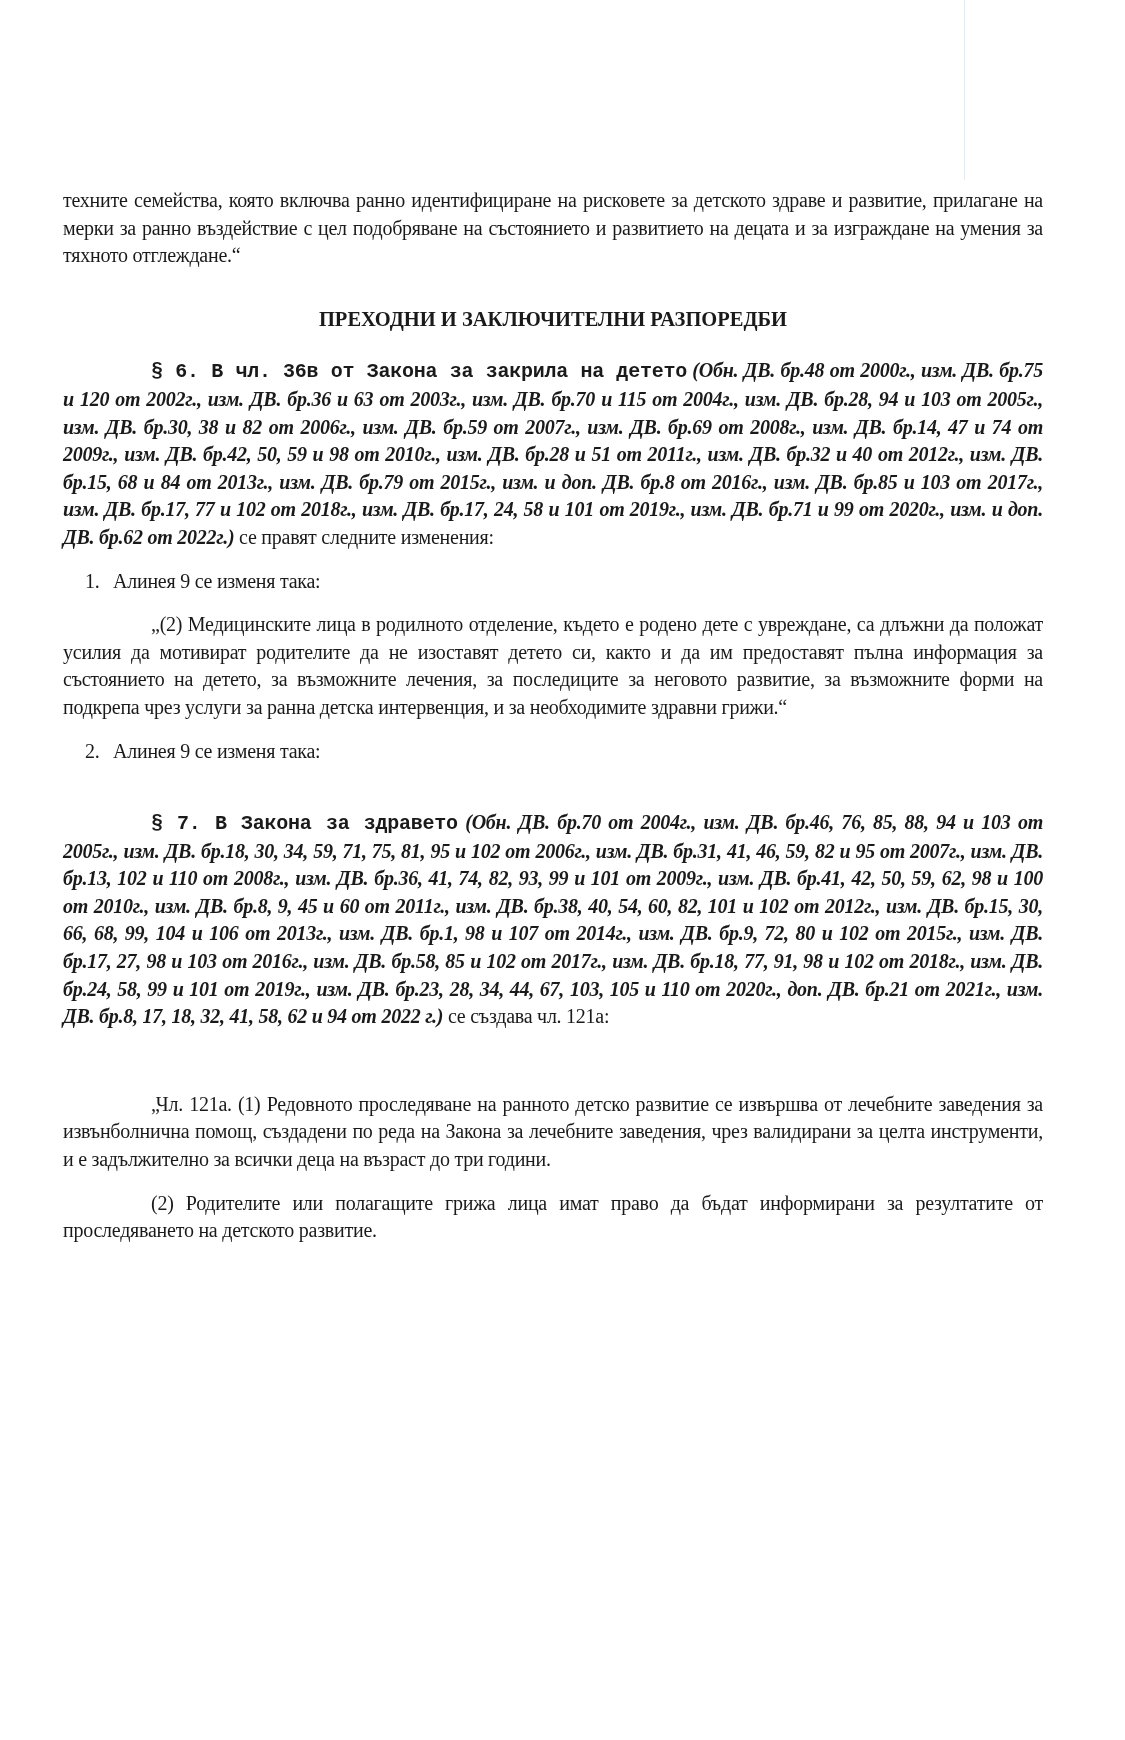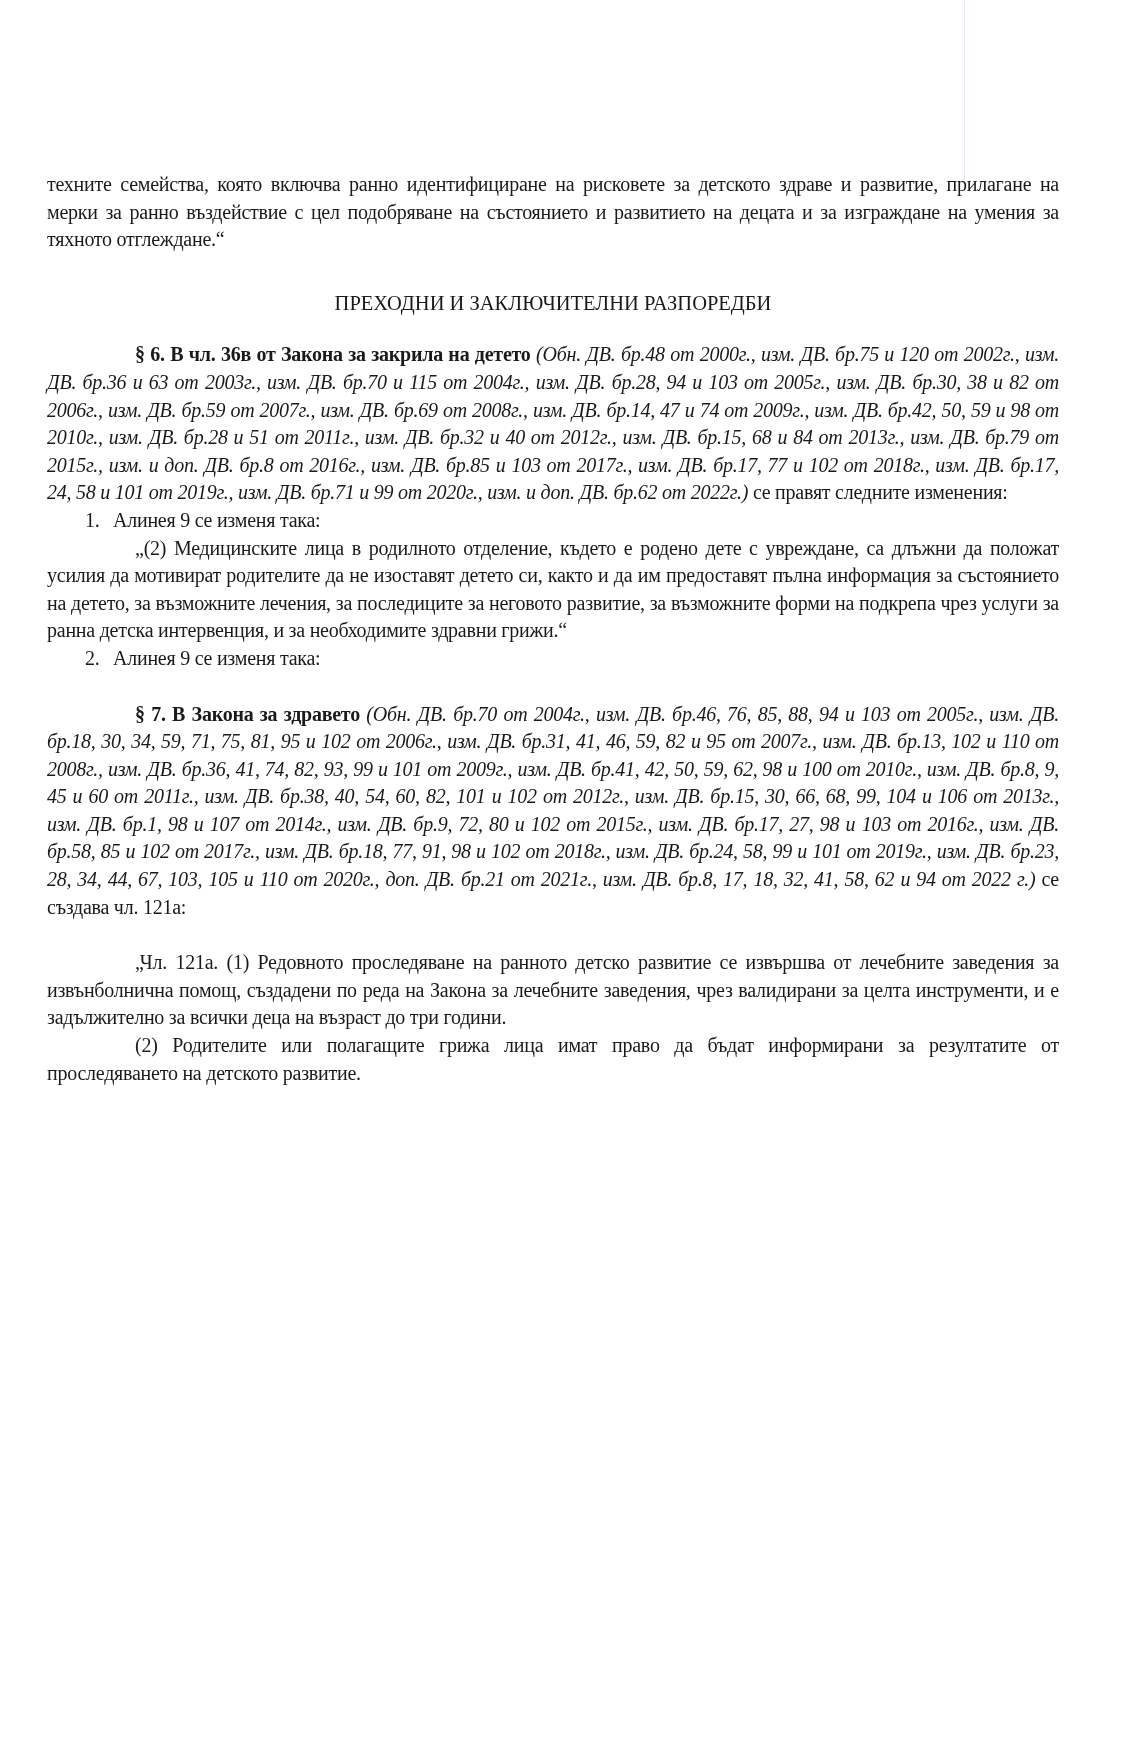--- a/index.html
+++ b/index.html
@@ -25,33 +25,33 @@
       letter-spacing: -0.25px;
     }
     .faint-line {
       position: absolute;
       left: 964px;
       top: 0;
       width: 1px;
       height: 180px;
       background: #e3ecf6;
     }
-    p { margin: 0; text-align: justify; text-align-last: left; }
+    p { margin: 16px; text-align: justify; text-align-last: left; }
     .indent { text-indent: 88px; }
     .heading {
       text-align: center;
       text-align-last: center;
-      font-weight: normal;
+      font-weight: bold;
       font-size: 20.5px;
       margin-top: 36px;
       margin-bottom: 24px;
       letter-spacing: 0;
     }
-    .bold { font-weight: bold; }
-    .it { font-style: italic; }
+    .bold { font-weight: bold; font-family: Liberation Mono, monospace; }
+    .it { font-style: italic; font-weight: bold; }
     .list-item {
       display: flex;
       padding-left: 38px;
     }
     .list-num { width: 28px; flex: none; }
     .gap-lg { height: 28px; }
     .gap-xl { height: 40px; }
     .gap-md { height: 28px; }
   </style>
 </head>

